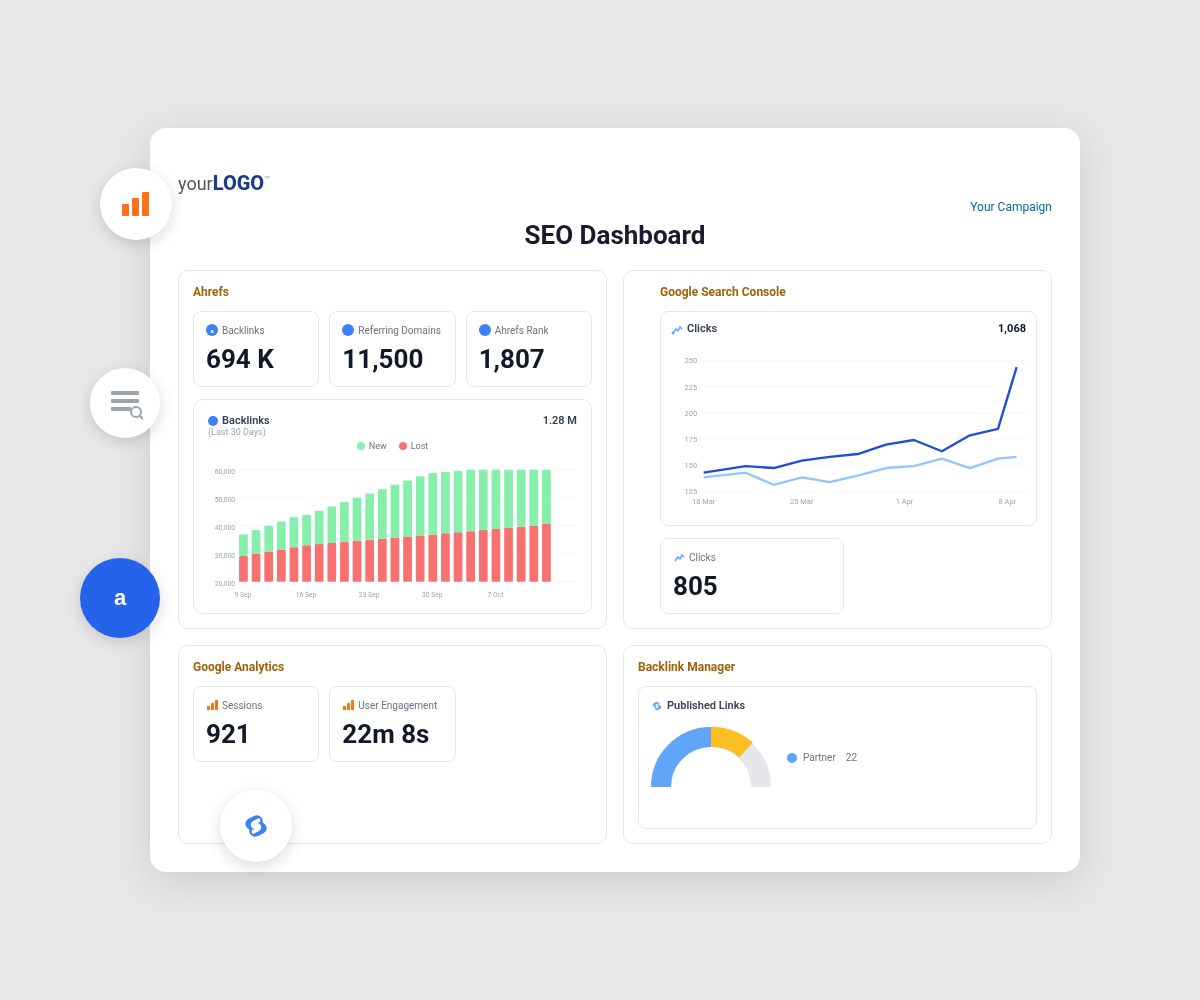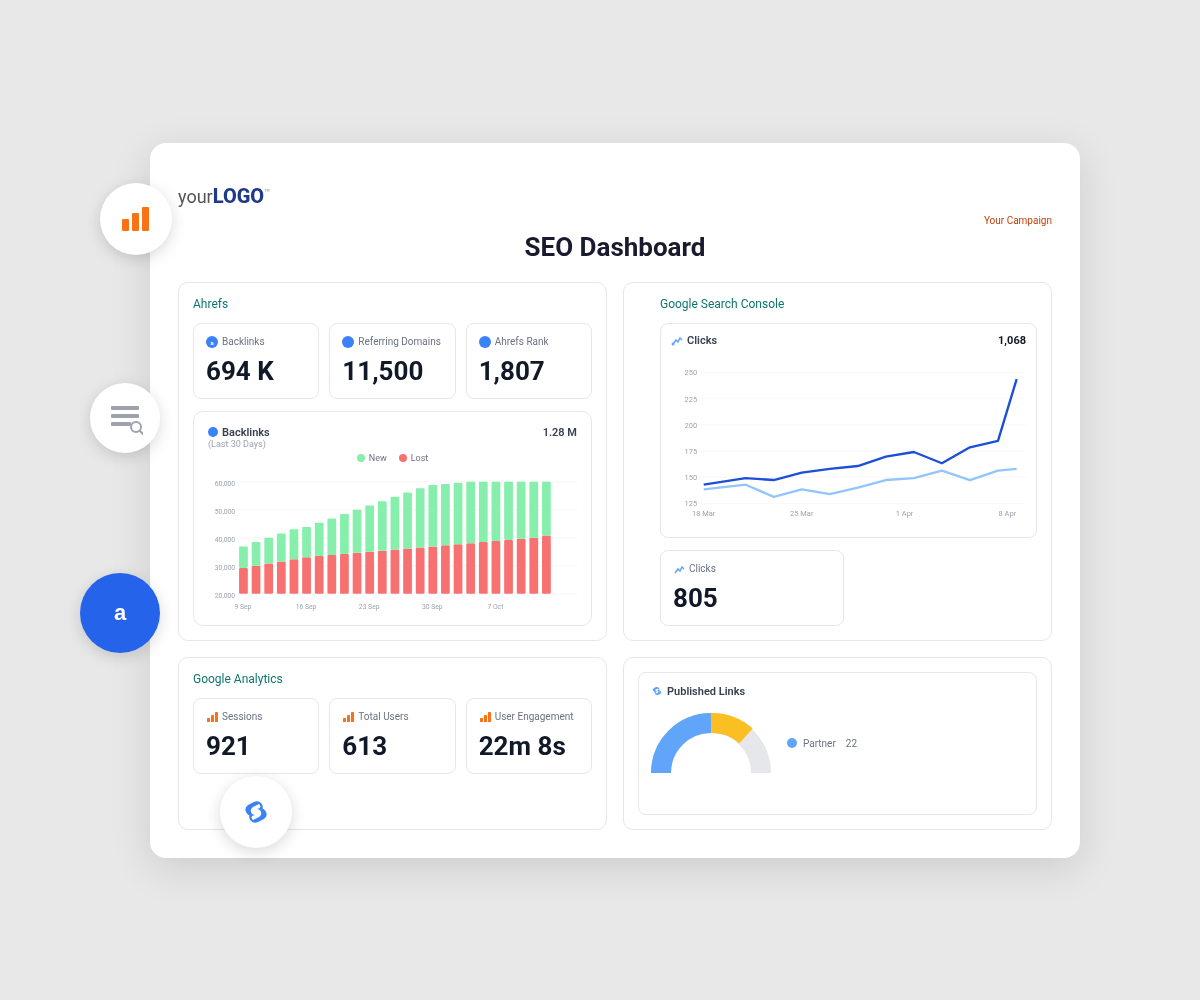--- a/index.html
+++ b/index.html
@@ -75,22 +75,22 @@
       color: #1e3a8a;
       font-weight: 800;
       font-size: 20px;
     }
     .logo-tm {
       font-size: 10px;
       color: #999;
       vertical-align: super;
     }
     .campaign-text {
-      font-size: 10px;
-      color: #c2410c;
+      font-size: 12px;
+      color: #0369a1;
       margin-top: 48px;
     }
     .dashboard-title {
       text-align: center;
       font-size: 26px;
       font-weight: 700;
       color: #1a1a2e;
       margin-bottom: 20px;
     }
 
@@ -100,22 +100,22 @@
       grid-template-columns: 1fr 1fr;
       gap: 16px;
     }
     .panel {
       border: 1px solid #e5e7eb;
       border-radius: 10px;
       padding: 14px;
     }
     .panel-title {
       font-size: 12px;
-      color: #0f766e;
-      font-weight: 400;
+      color: #a16207;
+      font-weight: 700;
       margin-bottom: 12px;
     }
 
     
     .stats-row {
       display: grid;
       grid-template-columns: repeat(3, 1fr);
       gap: 10px;
       margin-bottom: 12px;
     }
@@ -556,39 +556,29 @@
             </div>
             <div class="stat-value">921</div>
           </div>
           <div class="ga-stat-card">
             <div class="ga-stat-label">
               <svg width="12" height="12" viewBox="0 0 12 12">
                 <rect x="1" y="7" width="3" height="4" fill="#f97316" rx="0.5"></rect>
                 <rect x="5" y="4" width="3" height="7" fill="#f97316" rx="0.5"></rect>
                 <rect x="9" y="1" width="3" height="10" fill="#f97316" rx="0.5"></rect>
               </svg>
-              <span>Total Users</span>
-            </div>
-            <div class="stat-value">613</div>
-          </div>
-          <div class="ga-stat-card">
-            <div class="ga-stat-label">
-              <svg width="12" height="12" viewBox="0 0 12 12">
-                <rect x="1" y="7" width="3" height="4" fill="#f97316" rx="0.5"></rect>
-                <rect x="5" y="4" width="3" height="7" fill="#f97316" rx="0.5"></rect>
-                <rect x="9" y="1" width="3" height="10" fill="#f97316" rx="0.5"></rect>
-              </svg>
               <span>User Engagement</span>
             </div>
             <div class="stat-value">22m 8s</div>
           </div>
         </div>
       </div>
 
       <div class="panel bm-panel">
+        <div class="panel-title">Backlink Manager</div>
         <div style="border:1px solid #e5e7eb; border-radius:8px; padding:12px; display:flex; gap:16px; align-items:center;">
           <div>
             <div style="display:flex;align-items:center;gap:4px;">
               <svg width="12" height="12" viewBox="0 0 12 12">
                 <path d="M5 7 Q3 7 2 5.5 Q1 4 3 3 L5 2 Q7 1.5 8 3 Q9 4.5 8 6 L7 5 Q8 4 7 3.5 L5 4.5 Q4 5 4.5 5.5 Q5 6 6 6 Z" fill="#60a5fa"></path>
                 <path d="M7 5 Q9 5 10 6.5 Q11 8 9 9 L7 10 Q5 10.5 4 9 Q3 7.5 4 6 L5 7 Q4 8 5 8.5 L7 7.5 Q8 7 7.5 6.5 Q7 6 6 6 Z" fill="#60a5fa"></path>
               </svg>
               <span style="font-size:11px;font-weight:600;color:#374151;">Published Links</span>
             </div>
             

